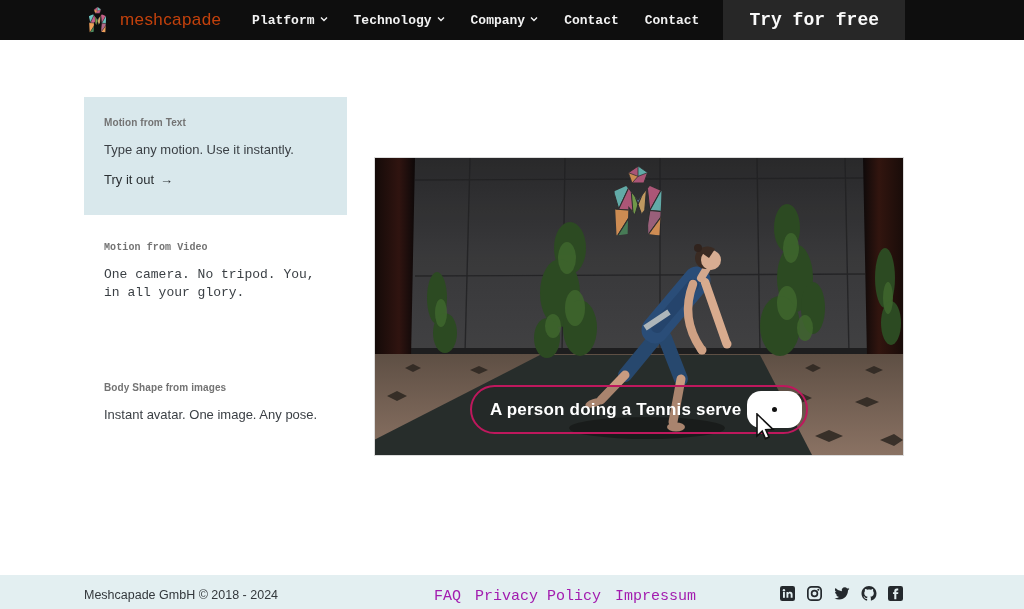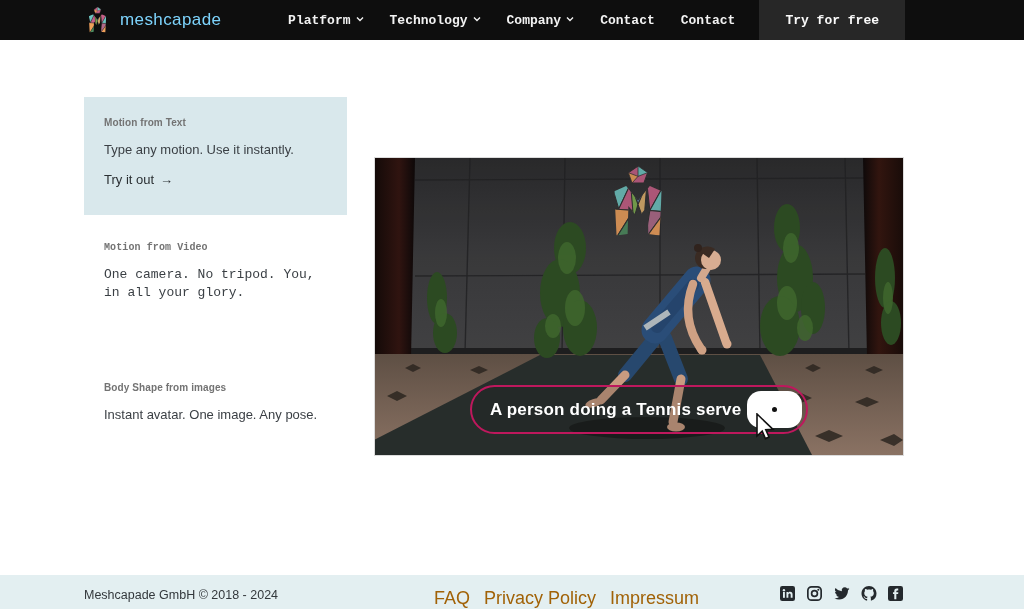--- a/index.html
+++ b/index.html
@@ -7,31 +7,31 @@
   body { font-family:"Liberation Sans", sans-serif; }
   .page { position:relative; width:1024px; height:609px; background:#fff; overflow:hidden; }
 
   
   .header {
     position:absolute; top:0; left:0; width:1024px; height:40px;
     background:#0e0e0e; display:flex; align-items:center;
     padding:0 119px 0 84px;
   }
   .brand { display:flex; align-items:center; gap:9px; cursor:pointer; }
-  .brand-name { color:#7dd3fc; font-size:17px; font-weight:500; letter-spacing:.4px; }
+  .brand-name { color:#c2410c; font-size:17px; font-weight:500; letter-spacing:.4px; }
   .nav { margin-left:auto; display:flex; align-items:center; height:40px;font-family:Liberation Mono, monospace; }
   .nav a {
     color:#f2f2f2; text-decoration:none; font-size:13px; font-weight:600;
     margin-left:26px; display:flex; align-items:center; gap:5px; white-space:nowrap;
   }
   .chev { width:8px; height:8px; display:inline-block; position:relative; top:-1px; }
   .chev svg { display:block; }
   .cta {
     margin-left:24px; height:40px; padding:0 26px; background:#272727;
-    color:#fafafa; font-size:13px; font-weight:600; border:none;
+    color:#fafafa; font-size:18px; font-weight:600; border:none;
     display:flex; align-items:center; cursor:pointer; font-family:inherit;
   }
 
   
   .card { position:absolute; left:84px; width:263px; padding:20px; }
   .card.active { background:#d9e8ec; }
   .card-1 { top:97px; height:118px; }
   .card-2 { top:222px;font-family:Liberation Mono, monospace; }
   .card-3 { top:362px; }
   .card h3 { font-size:10px; font-weight:700; color:#737373; margin-bottom:13px; letter-spacing:.1px; }
@@ -62,21 +62,21 @@
   .pill-btn::after {
     content:""; position:absolute; left:50%; top:50%; width:5px; height:5px;
     margin:-2.5px 0 0 -2.5px; background:#111; border-radius:50%;
   }
   .cursor { position:absolute; left:283px; top:26px; width:22px; height:30px; z-index:5; pointer-events:none; }
 
   
   .footer { position:absolute; left:0; top:575px; width:1024px; height:34px; background:#e3eff1; }
   .copyright { position:absolute; left:84px; top:13px; font-size:12.5px; color:#33383c; }
   .flinks { position:absolute; left:434px; top:13px; display:flex; gap:14px; }
-  .flinks a { font-size:18px; color:#a16207; text-decoration:none; cursor:pointer; }
+  .flinks a { font-size:15px; color:#a21caf; text-decoration:none; cursor:pointer;font-family:Liberation Mono, monospace; }
   .social { position:absolute; left:780px; top:11px; display:flex; gap:12px; align-items:center; }
   .social a { display:block; width:15px; height:15px; cursor:pointer; }
   .social svg { display:block; }
 </style>
 </head>
 <body>
 
 <div class="page">
 
   <svg width="0" height="0" style="position:absolute">

